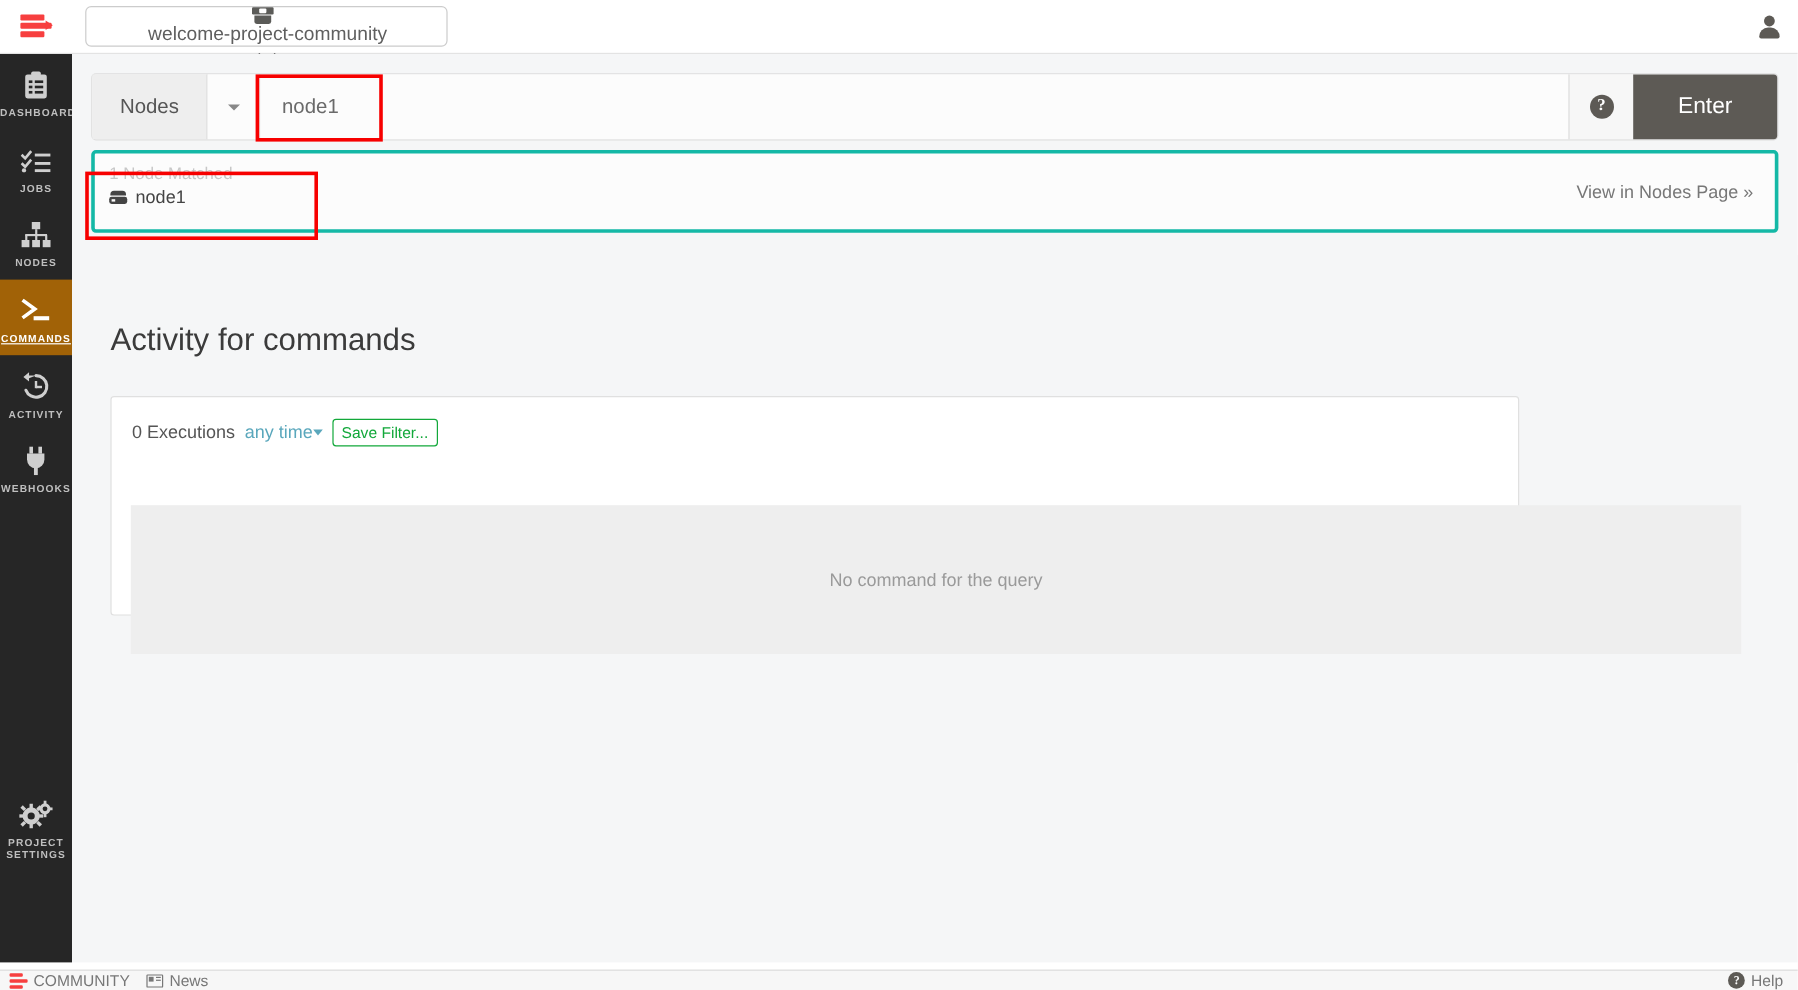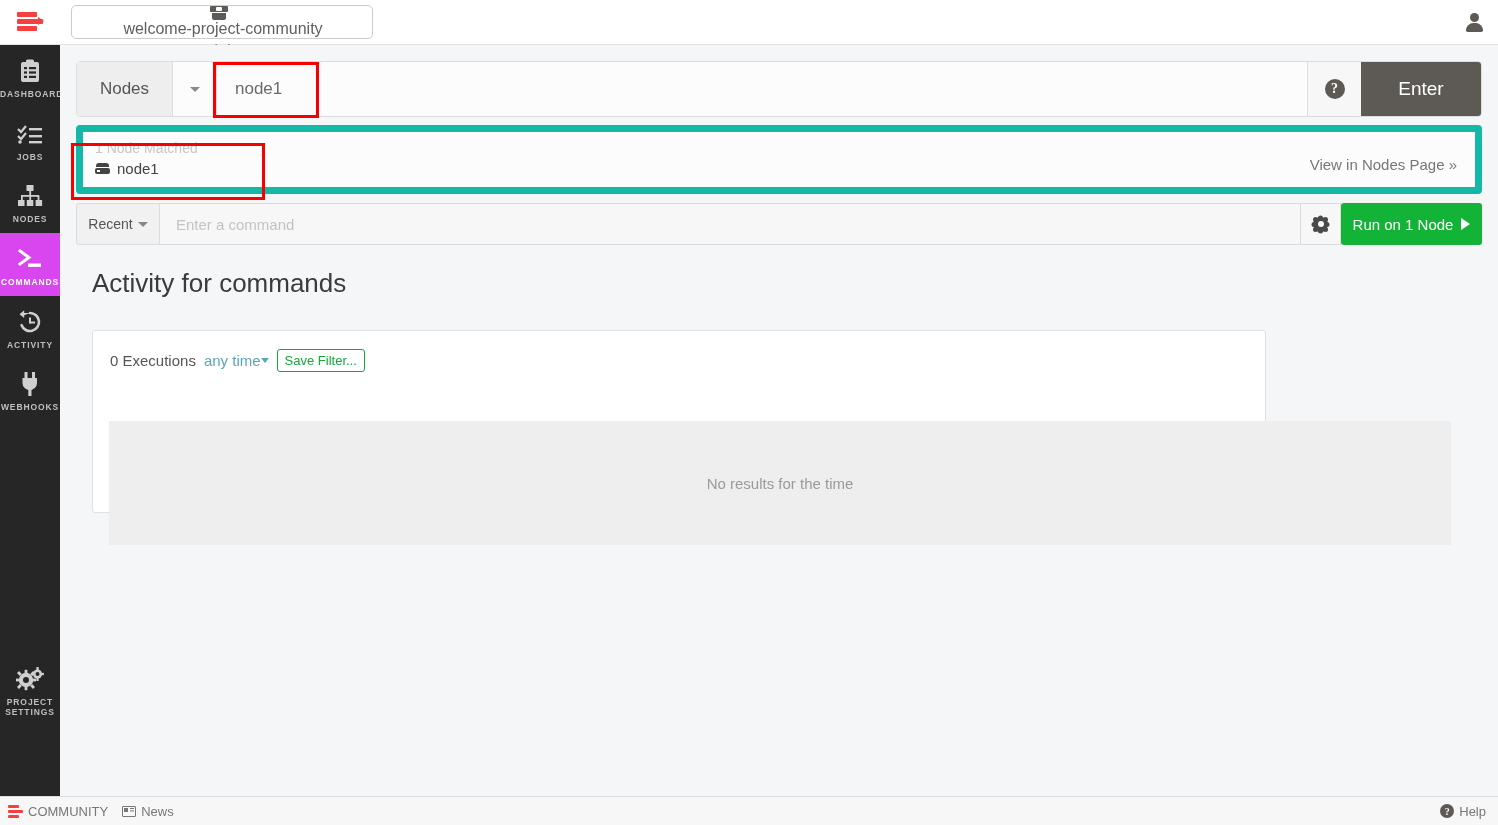--- a/index.html
+++ b/index.html
@@ -92,21 +92,21 @@
 
   
   .sidebar {
     position: absolute; left: 0; top: 45px; width: 60px; height: 757px;
     background: #262626;
   }
   .side-item {
     width: 60px; padding: 13px 0 8px; text-align: center; cursor: pointer;
     color: #bfbfbf;
   }
-  .side-item.active { background: #d946ef; color: #ffffff; }
+  .side-item.active { background: #a16207; color: #ffffff; text-decoration: underline; }
   .side-label {
     font-size: 8.5px; letter-spacing: 0.9px; margin-top: 5px; font-weight: 700;
     line-height: 1.25;
   }
   .side-ico { height: 26px; display: flex; align-items: center; justify-content: center; }
 
   .sb-bottom { position: absolute; left: 0; bottom: 76px; width: 60px; }
 
   
   .main {
@@ -147,21 +147,21 @@
     font-family:"Liberation Serif", serif;
   }
   .sr-search-btn {
     width: 120px; background: #5d5a55; color:#fff; border:none;
     font-size:19px; border-radius: 0 3px 3px 0; cursor:pointer;
     font-family:"Liberation Sans", sans-serif;
   }
 
   .matched-row {
     position: absolute; left: 16px; top: 80px; width: 1406px; height: 69px;
-    background: #fcfcfc; border: 7px solid #14b8a6; border-radius: 4px;
+    background: #fcfcfc; border: 3px solid #14b8a6; border-radius: 4px;
   }
   .matched-box {
     position:absolute; left: 12px; top: 8px; width: 180px;
   }
   .matched-title { font-size: 14px; color: #c7c7c7; margin-bottom: 4px; }
   .matched-node { display:flex; align-items:center; gap:7px; font-size:15px; color:#444; cursor:pointer;}
   .server-ico { width:15px; height:11px; position:relative; flex:none;}
   .server-ico .top3 { position:absolute; left:1px; top:0; width:13px; height:4px; background:#444; border-radius:3px 3px 0 0;}
   .server-ico .bot3 { position:absolute; left:0; top:5px; width:15px; height:6px; background:#444; border-radius:2px;}
   .server-ico .bot3:after{content:"";position:absolute;left:2px;top:2px;width:3px;height:2px;background:#fcfcfc;}
@@ -225,21 +225,21 @@
     position:absolute; left:16px; top:90px; width:1342px; height:124px;
     background:#eeeeee; display:flex; align-items:center; justify-content:center;
     font-size:15px; color:#9a9a9a;
   }
 
   
   .annot { position:absolute; border:3px solid #f70000; pointer-events:none; z-index:50; }
 
   
   .footer {
-    position:absolute; left:0; bottom:0; width:1498px; height:29px;
+    position:absolute; left:0; bottom:0; width:1498px; height:17px;
     background:#f7f7f7; border-top:1px solid #dcdcdc;
     display:flex; align-items:center; padding: 0 12px 0 8px;
     font-size:13px; color:#777;
   }
   .footer-left { display:flex; align-items:center; gap:14px; }
   .rd-logo-sm { width:15px; height:15px; position:relative; }
   .rd-logo-sm i { position:absolute; left:0; background:#f73f3f; height:3px; border-radius:1px; }
   .rd-logo-sm i.b1{top:1px;width:11px;}
   .rd-logo-sm i.b2{top:6px;width:15px;}
   .rd-logo-sm i.b3{top:11px;width:11px;}
@@ -423,47 +423,33 @@
         <span class="server-ico">
             <span class="top3"></span>
             <span class="bot3"></span>
           </span>
         <span>node1</span>
       </div>
     </div>
     <a class="view-nodes">View in Nodes Page »</a>
   </div>
 
-  <div class="cmd-row">
-    <div class="cmd-recent">
-      <span>Recent</span>
-      <span class="caret-tri"></span>
-    </div>
-    <input class="cmd-input" placeholder="Enter a command" style="">
-    <div class="cmd-gear">
-      <span class="gear-sm"></span>
-    </div>
-    <button class="run-btn">
-      <span>Run on 1 Node</span>
-      <span class="play-tri"></span>
-    </button>
-  </div>
 
   <div class="page-title">Activity for commands</div>
 
   <div class="act-card">
     <div class="act-head">
       <span class="exec-count">0 Executions</span>
       <span class="any-time">
         <span>any time</span>
         <span class="tri-teal"></span>
       </span>
       <button class="save-filter">Save Filter...</button>
     </div>
-    <div class="no-results">No results for the time</div>
+    <div class="no-results">No command for the query</div>
   </div>
 
 </div>
 
 <div class="annot" style="left:213px; top:62px; width:106px; height:56px;"></div>
 <div class="annot" style="left:71px; top:143px; width:194px; height:57px;"></div>
 
 <div class="footer">
   <div class="footer-left">
     <div class="fl-item">

